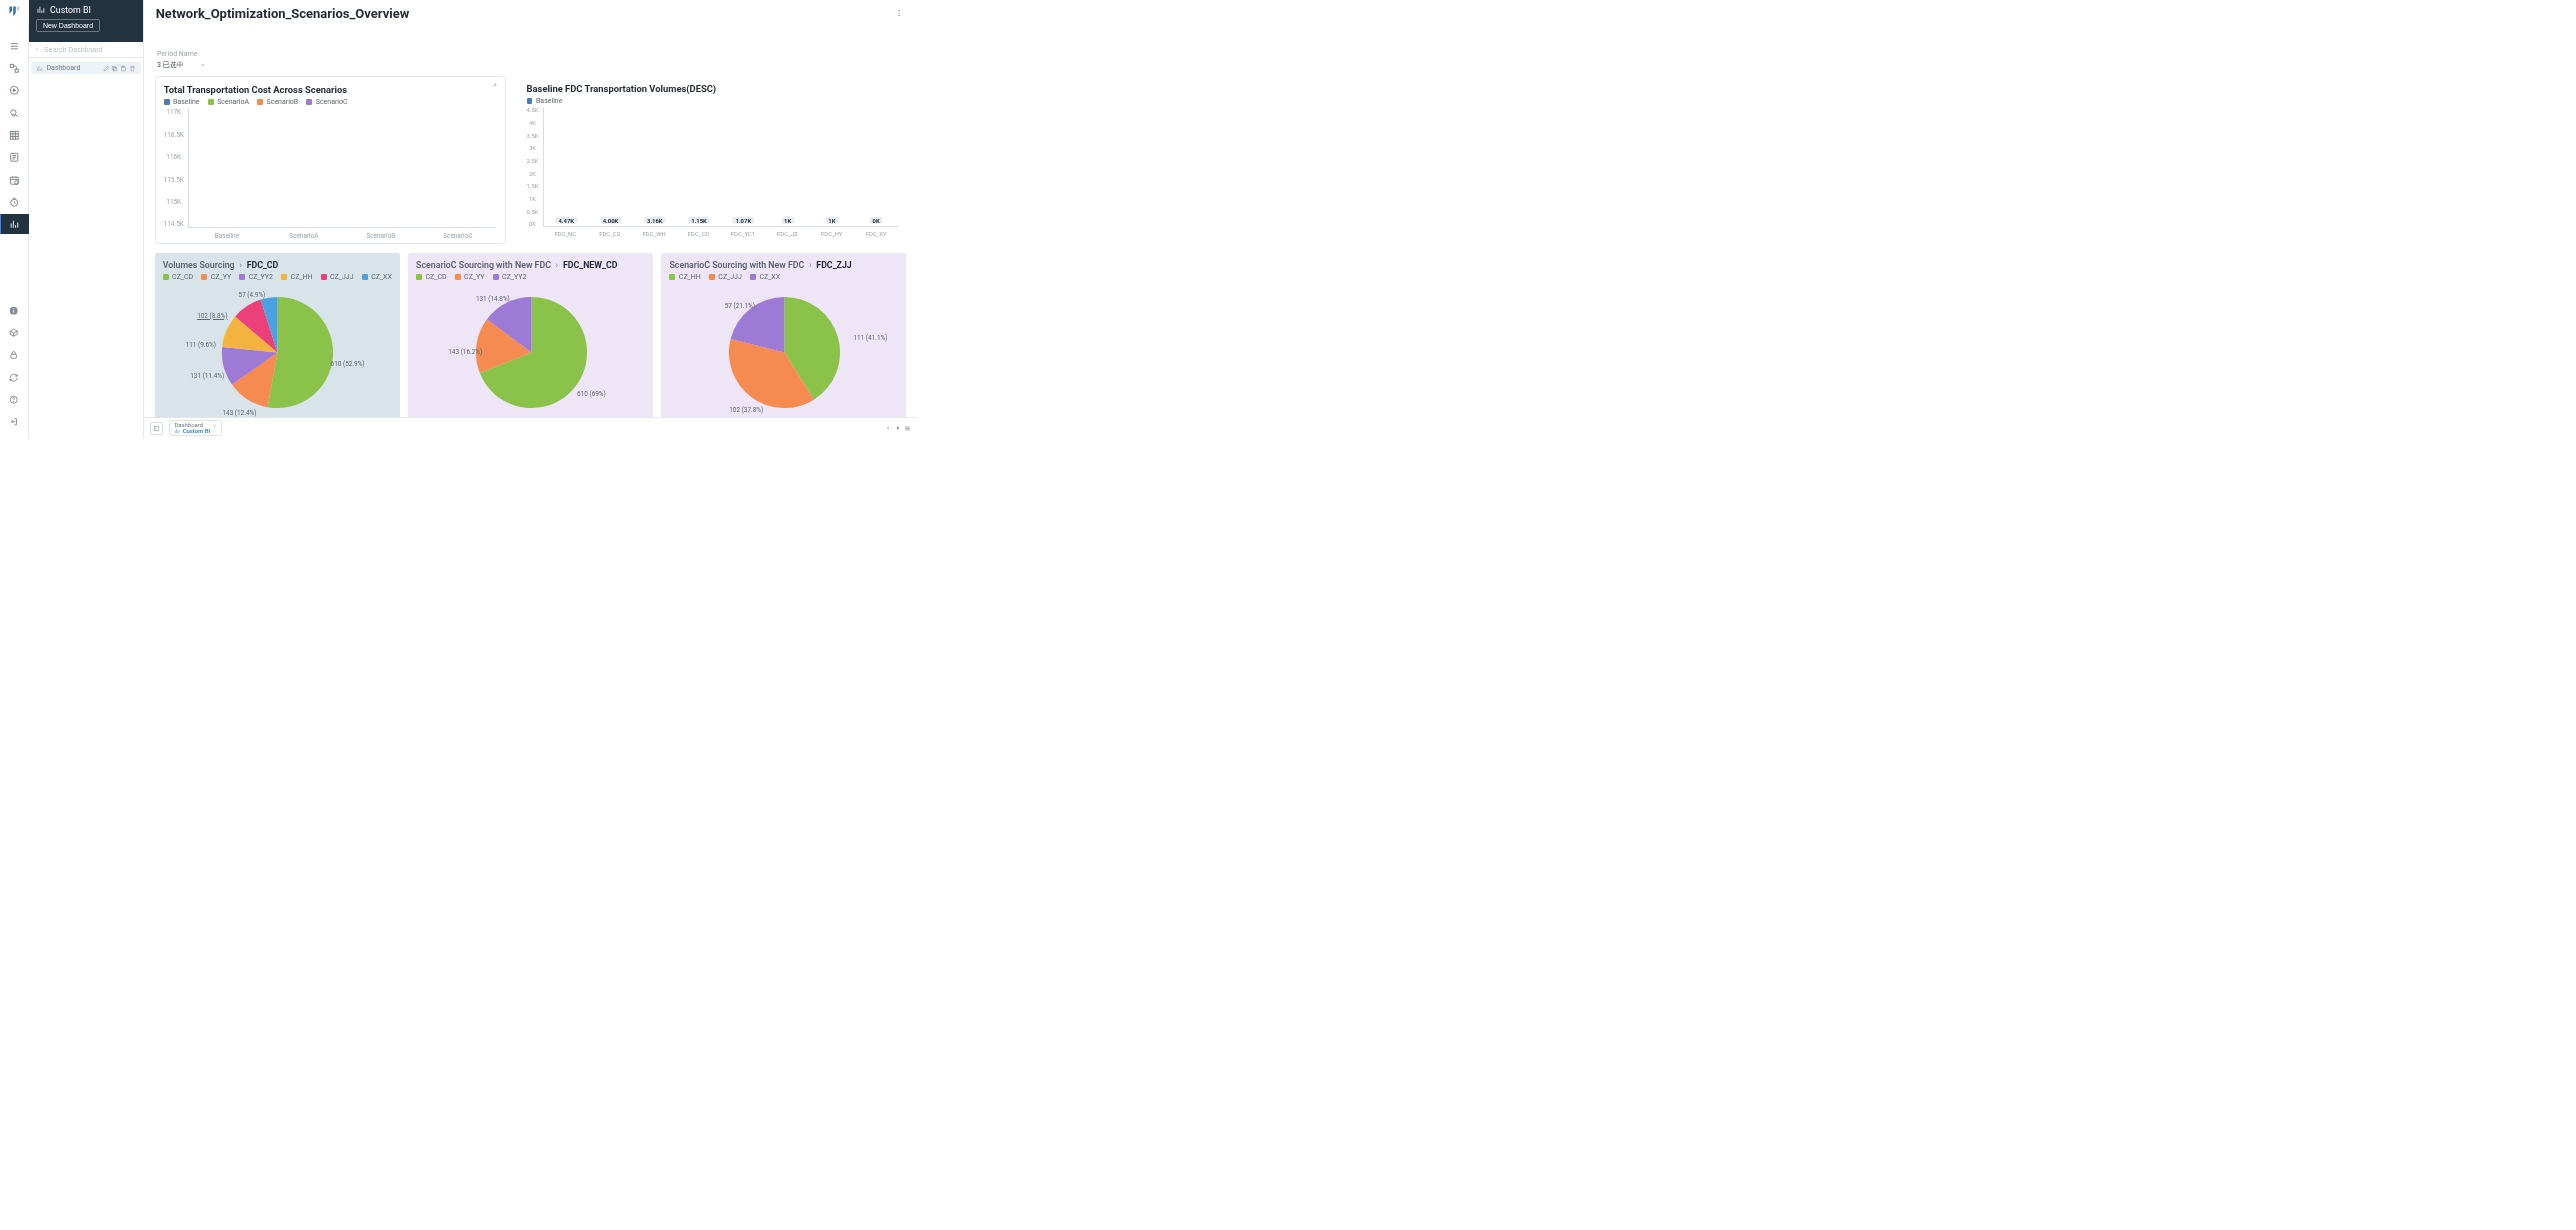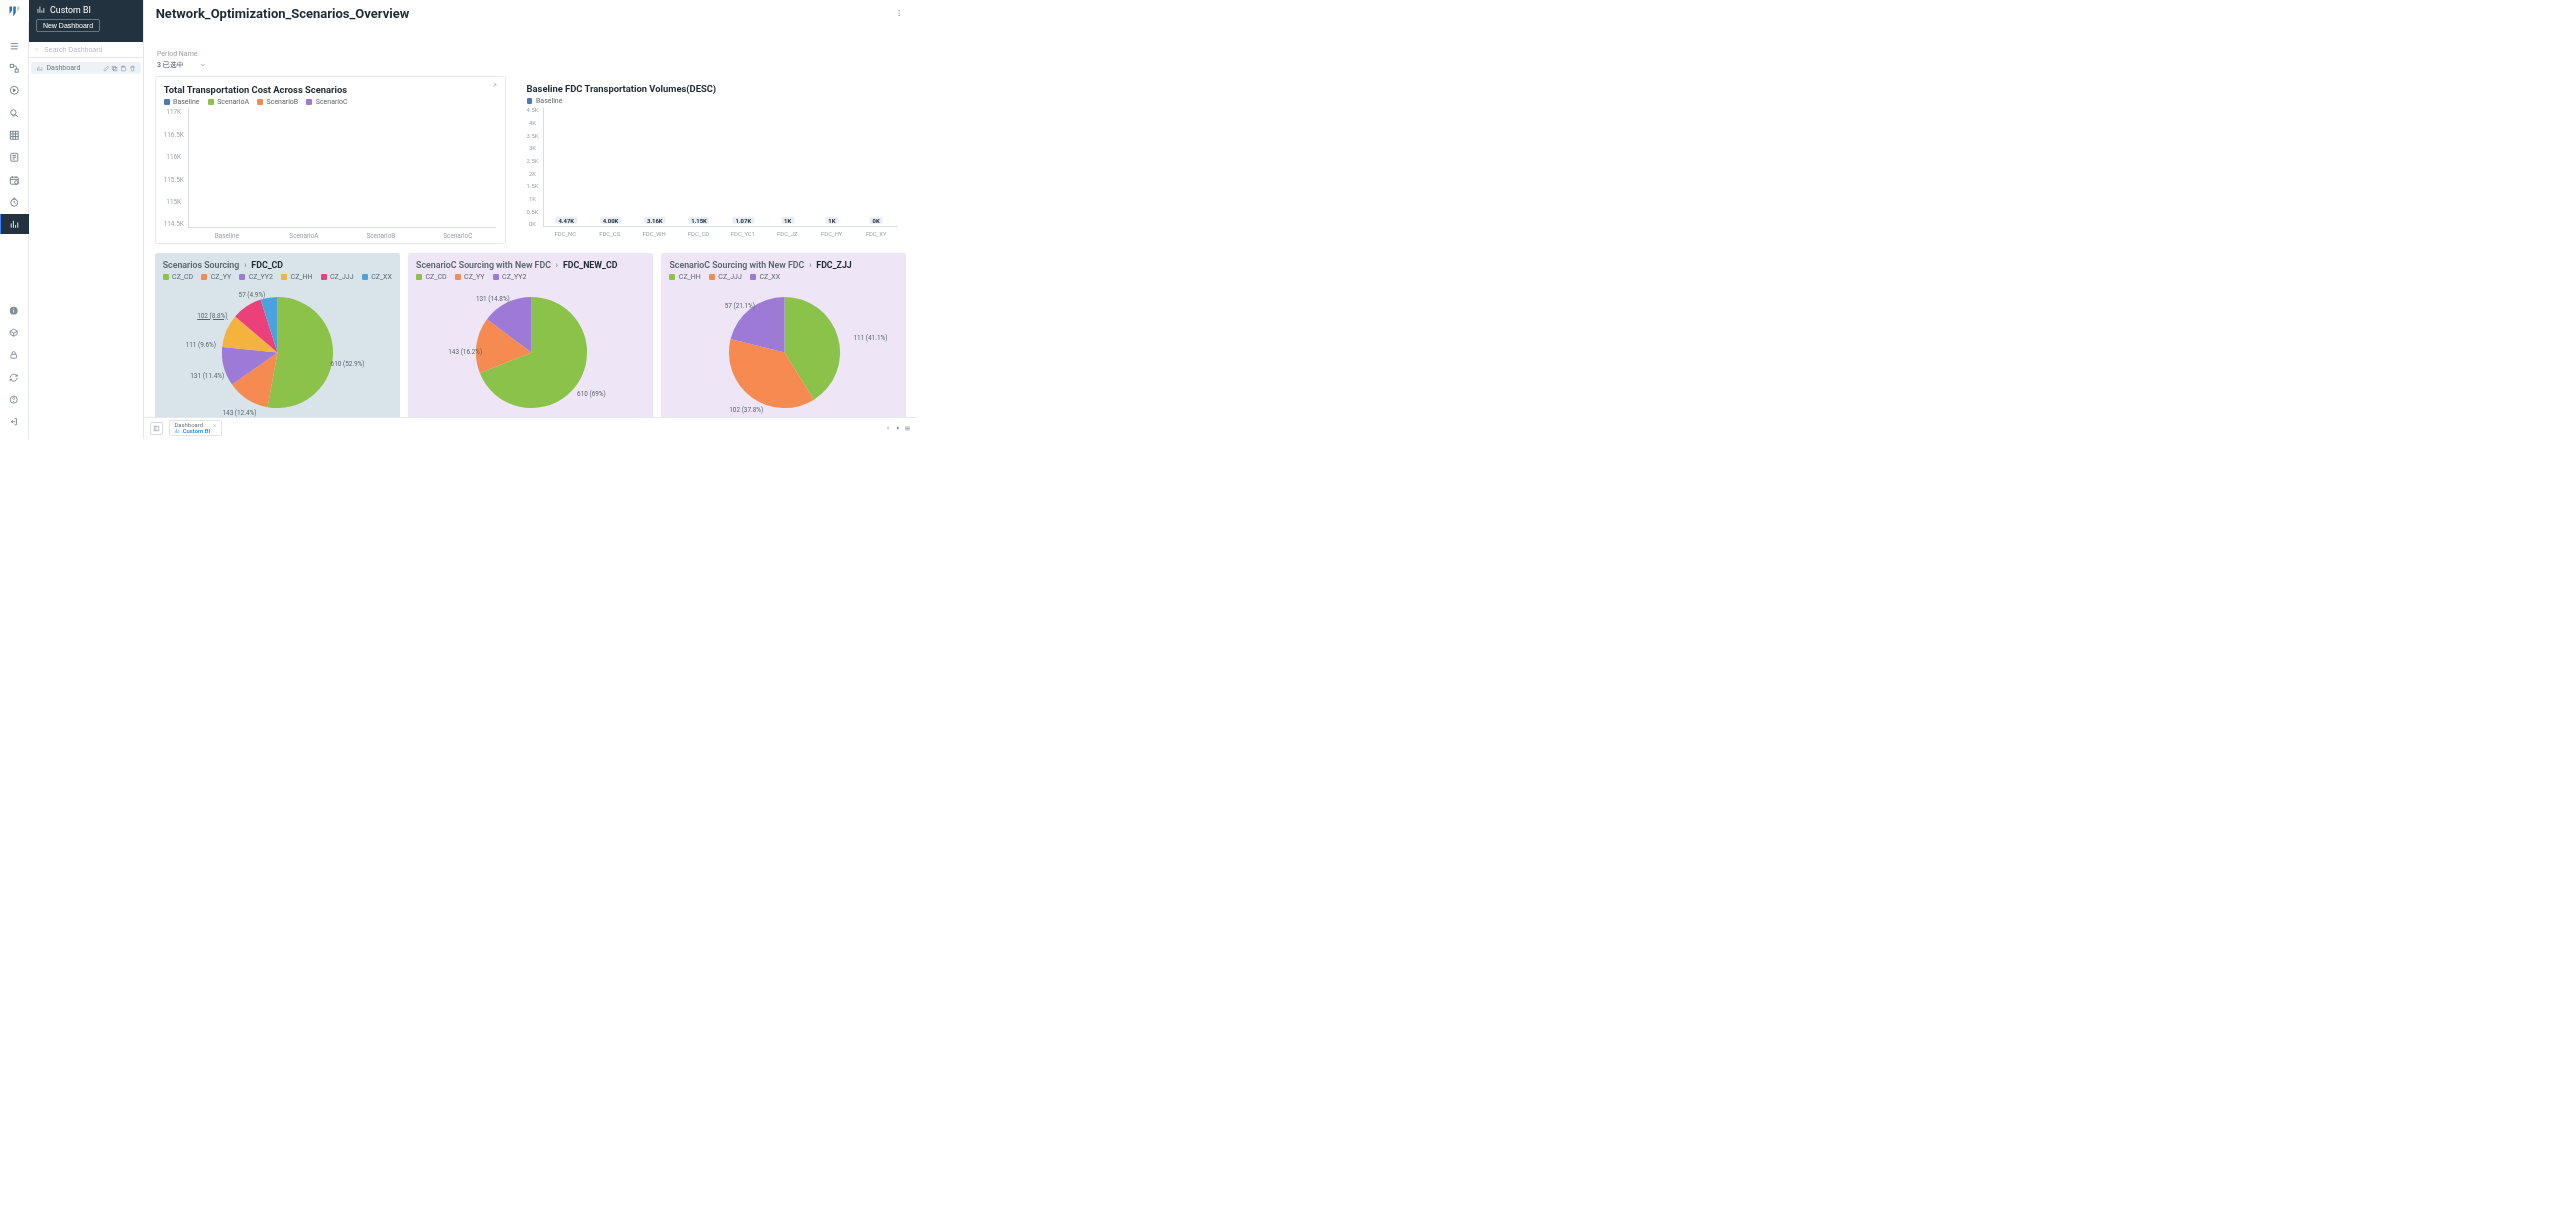--- a/index.html
+++ b/index.html
@@ -427,21 +427,21 @@
                   <div>FDC_XY</div>
                 </div>
             </div>
           </div>
         </div>
       </div>
 
       <div class="row2">
         <div class="pie-panel" style="background:var(--princ-bg1);">
           <div class="crumb">
-            <span style="color:#5a646d; font-weight:600;">Scenarios Sourcing</span>
+            <span style="color:#5a646d; font-weight:600;">Volumes Sourcing</span>
             <span class="sep">›</span>
             <span>FDC_CD</span>
           </div>
           <div class="legend" id="legendP1">
               <div class="legend-item">
                 <span class="sq" style="background: rgb(139, 195, 74); border-radius: 1.2px;"></span>
                 <span>CZ_CD</span>
               </div>
               <div class="legend-item">
                 <span class="sq" style="background: rgb(245, 139, 81); border-radius: 1.2px;"></span>

